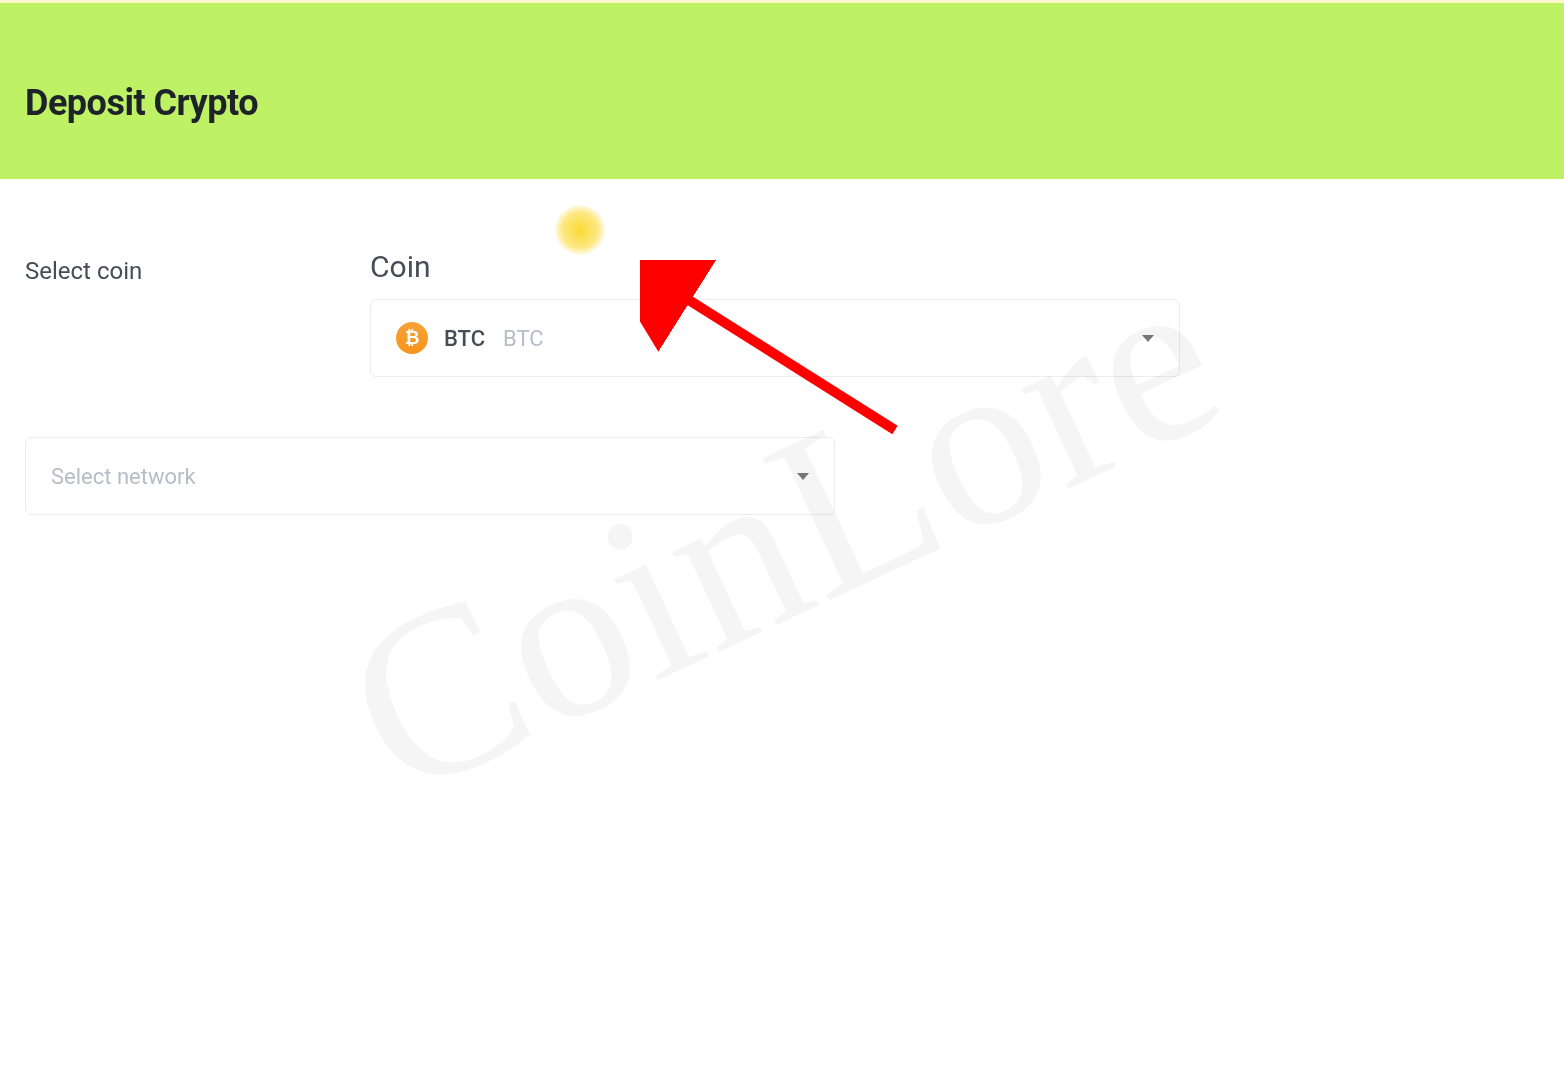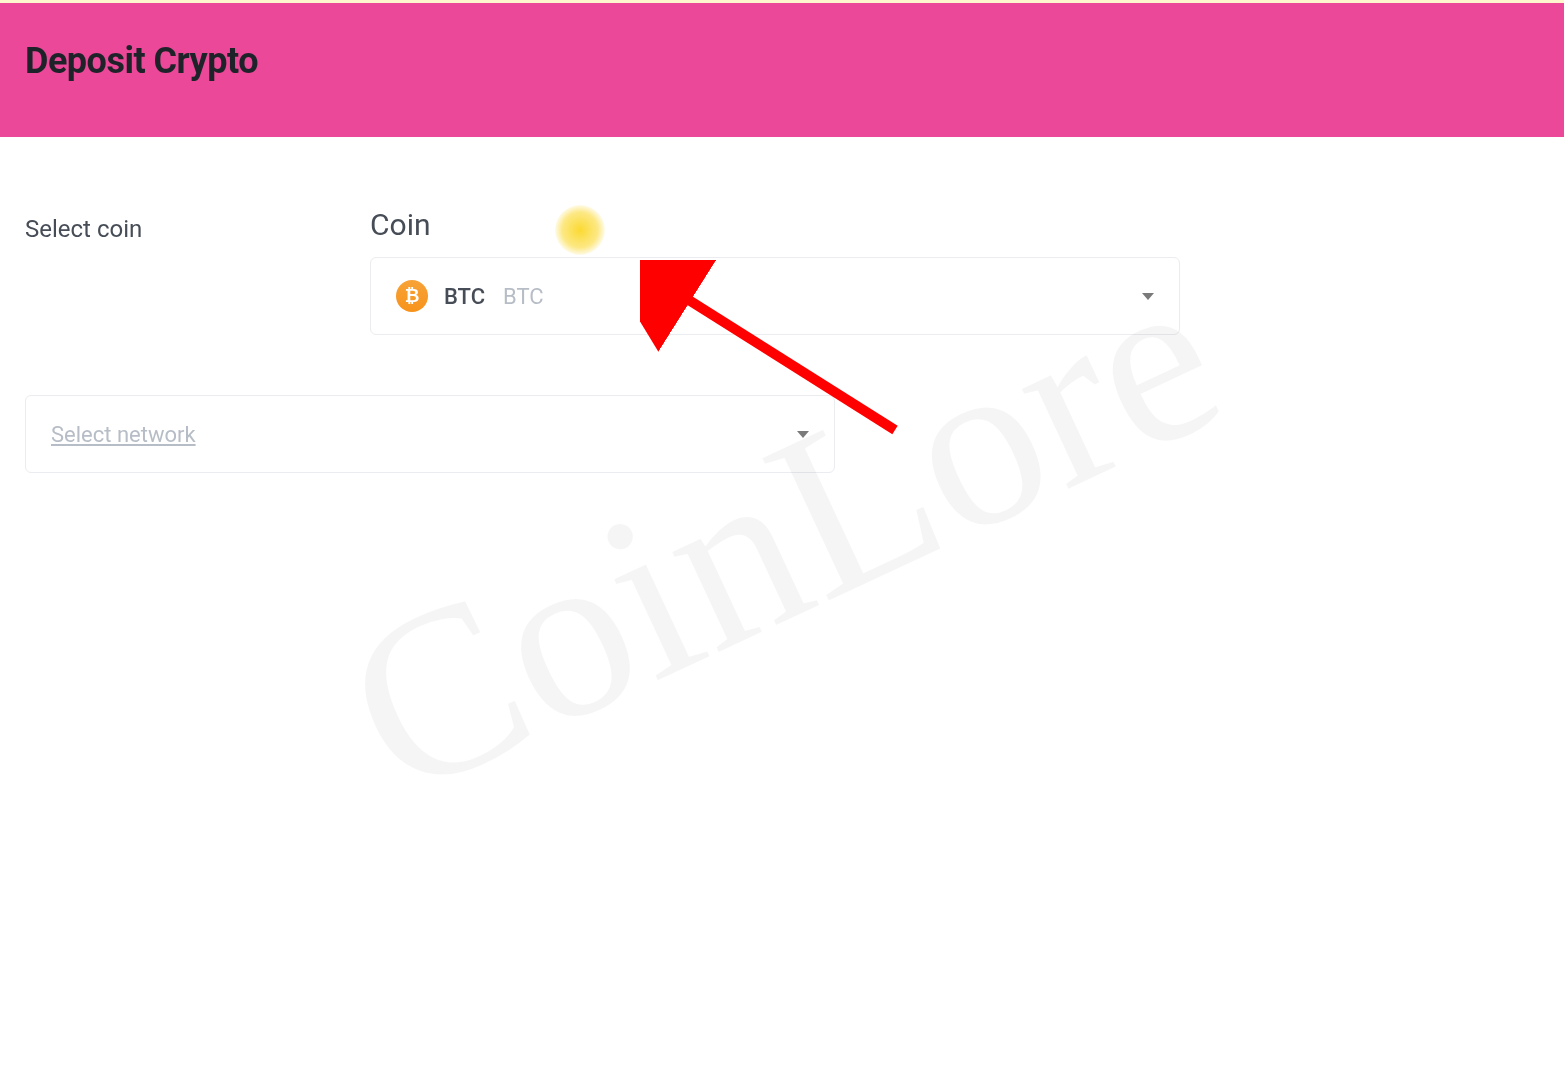--- a/index.html
+++ b/index.html
@@ -13,22 +13,22 @@
       width: 1564px;
       height: 1066px;
       position: relative;
       overflow: hidden;
     }
     .yellow-bar {
       height: 3px;
       background: #fef6cc;
     }
     .header-section {
-      background: #ec4899;
-      padding: 37px 25px 55px 25px;
+      background: #bef264;
+      padding: 79px 25px 55px 25px;
     }
     .page-title {
       font-size: 36px;
       font-weight: 700;
       color: #1e2329;
       letter-spacing: -0.5px;
     }
     .content-section {
       padding: 70px 25px 25px 25px;
       background: #ffffff;
@@ -91,21 +91,20 @@
     }
     .coin-name {
       font-size: 22px;
       font-weight: 400;
       color: #b7bdc6;
       margin-left: 8px;
     }
     .placeholder-text {
       font-size: 22px;
       color: #b7bdc6;
-      text-decoration: underline;
     }
     .caret-icon {
       width: 0;
       height: 0;
       border-left: 6px solid transparent;
       border-right: 6px solid transparent;
       border-top: 7px solid #7a7a7a;
     }
     .highlight-dot {
       position: absolute;

